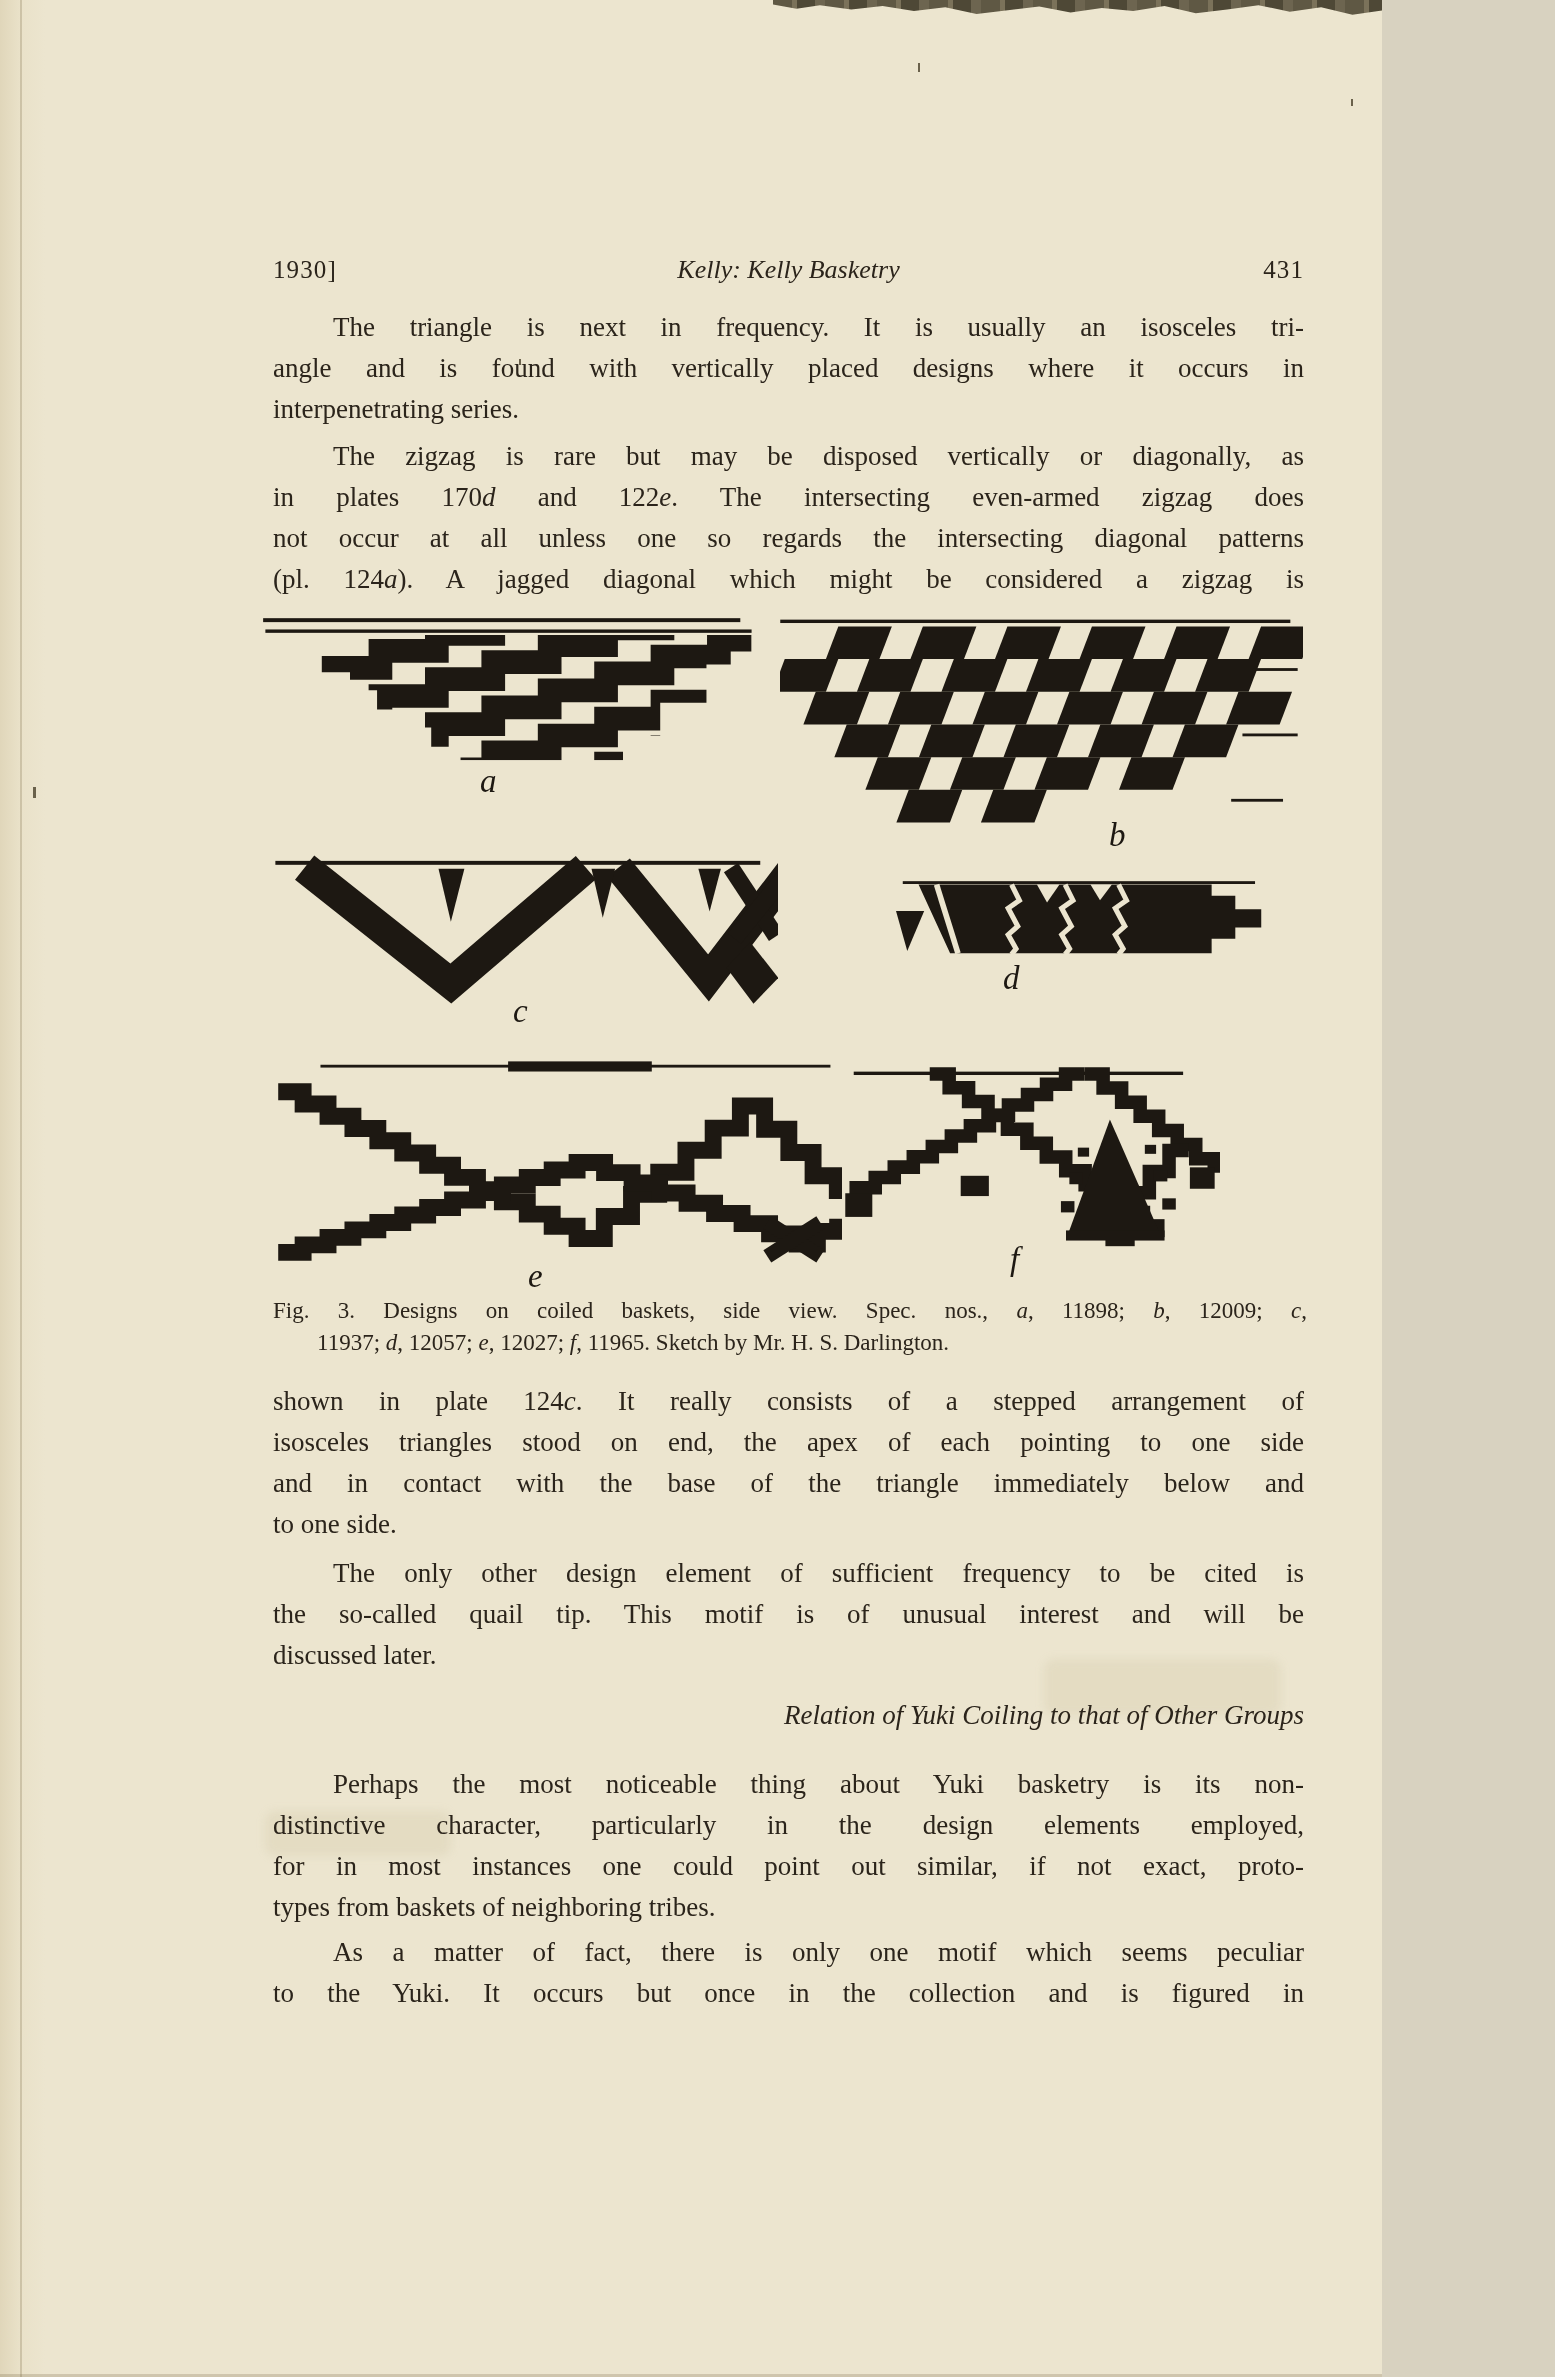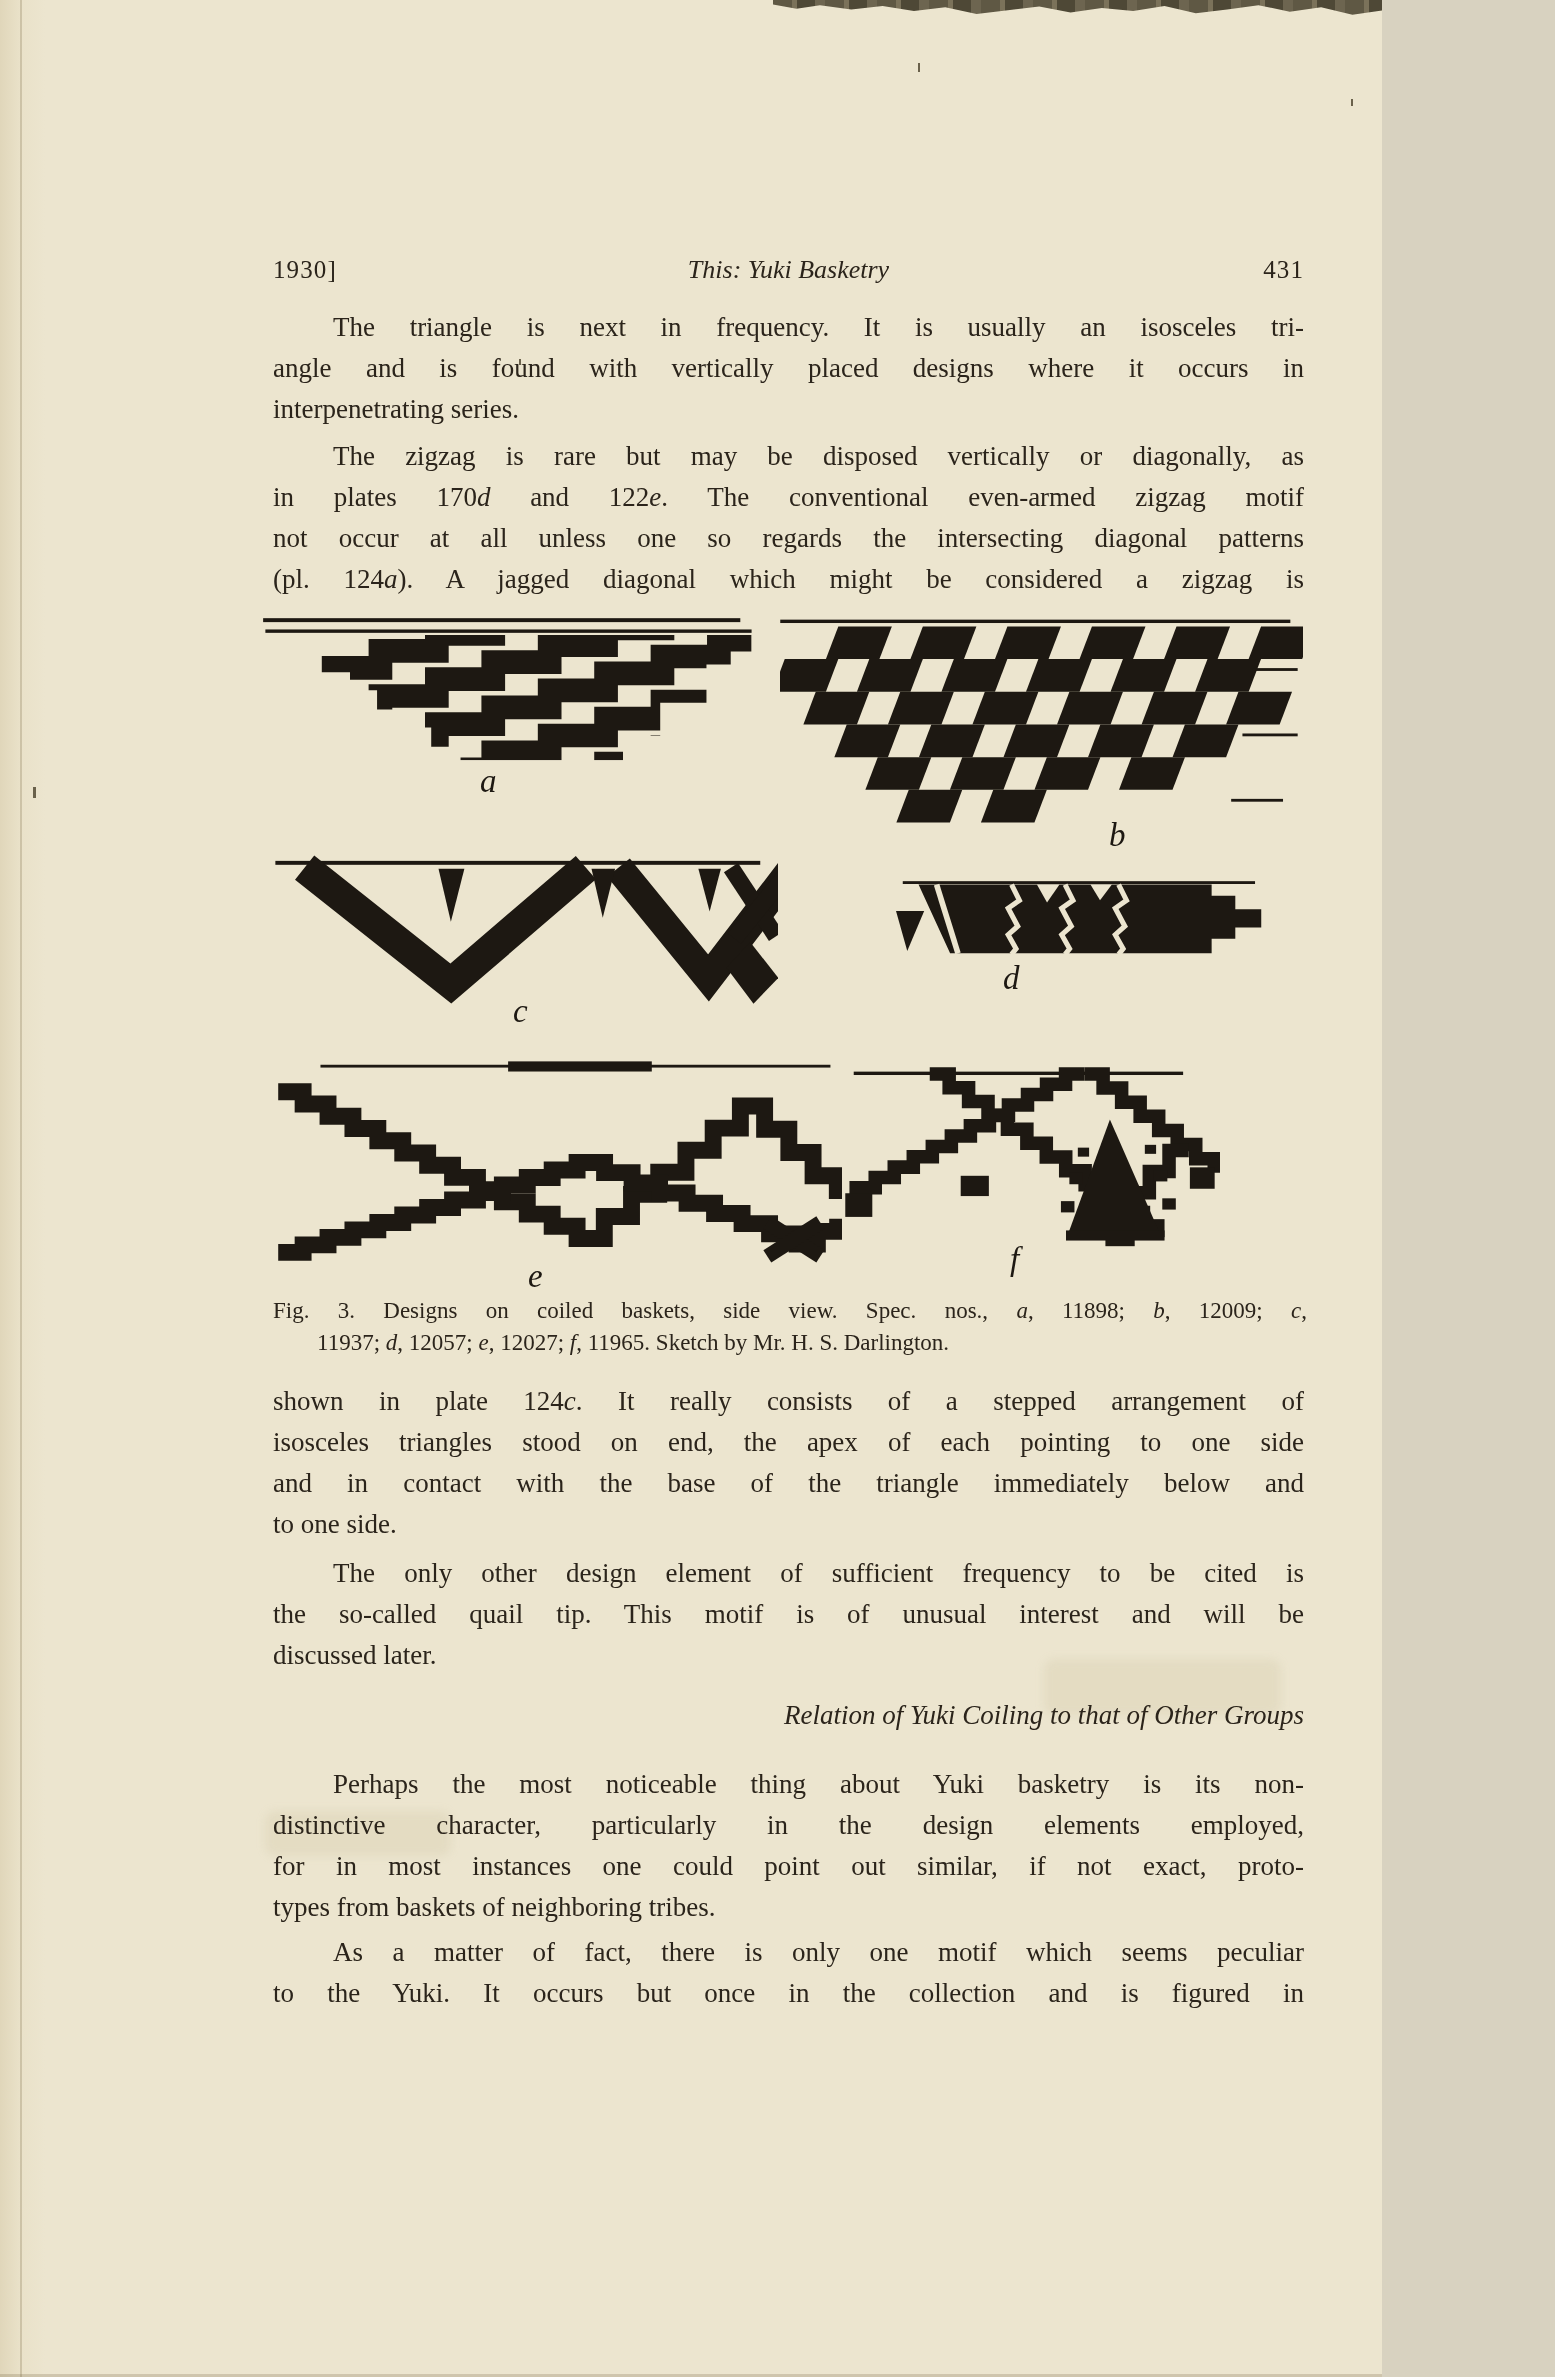--- a/index.html
+++ b/index.html
@@ -46,32 +46,32 @@
   <div class="bottom-shadow"></div>
   <div class="ghost" style="left:1044px;top:1659px;width:237px;height:56px;"></div>
   <div class="ghost" style="left:265px;top:1811px;width:186px;height:45px;"></div>
   <div class="speck" style="left:918px;top:63px;width:2.3px;height:9px;"></div>
   <div class="speck" style="left:1351px;top:99px;width:2.3px;height:6.8px;"></div>
   <div class="speck" style="left:33px;top:787px;width:3.4px;height:11.3px;"></div>
   <div class="speck" style="left:519px;top:359px;width:1.7px;height:5.6px;"></div>
 
   <div class="header">
     <span class="h-left">1930]</span>
-    <span class="h-center">This: Yuki Basketry</span>
+    <span class="h-center">Kelly: Kelly Basketry</span>
     <span class="h-right">431</span>
   </div>
 
   <div class="para" style="top:307px;">
       <div class="line j ind"><span>The triangle is next in frequency.  It is usually an isosceles tri-</span></div>
       <div class="line j"><span>angle and is found with vertically placed designs where it occurs in</span></div>
       <div class="line"><span>interpenetrating series.</span></div>
     </div>
   <div class="para" style="top:436px;">
       <div class="line j ind"><span>The zigzag is rare but may be disposed vertically or diagonally, as</span></div>
-      <div class="line j"><span>in plates 170</span><span class="it">d</span><span> and 122</span><span class="it">e</span><span>.  The conventional even-armed zigzag motif</span></div>
+      <div class="line j"><span>in plates 170</span><span class="it">d</span><span> and 122</span><span class="it">e</span><span>.  The intersecting even-armed zigzag does</span></div>
       <div class="line j"><span>not occur at all unless one so regards the intersecting diagonal patterns</span></div>
       <div class="line j"><span>(pl. 124</span><span class="it">a</span><span>).  A jagged diagonal which might be considered a zigzag is</span></div>
     </div>
 
   <div>
     <svg id="fig-a" style="left:262px;top:618px;width:502px;height:147px;" viewBox="0 0 890 260">
         <rect x="2" y="0" width="846" height="7" fill="#1d1812"></rect>
         <rect x="6" y="20" width="862" height="6" fill="#1d1812"></rect>
         <defs>
           <clipPath id="clipA">

